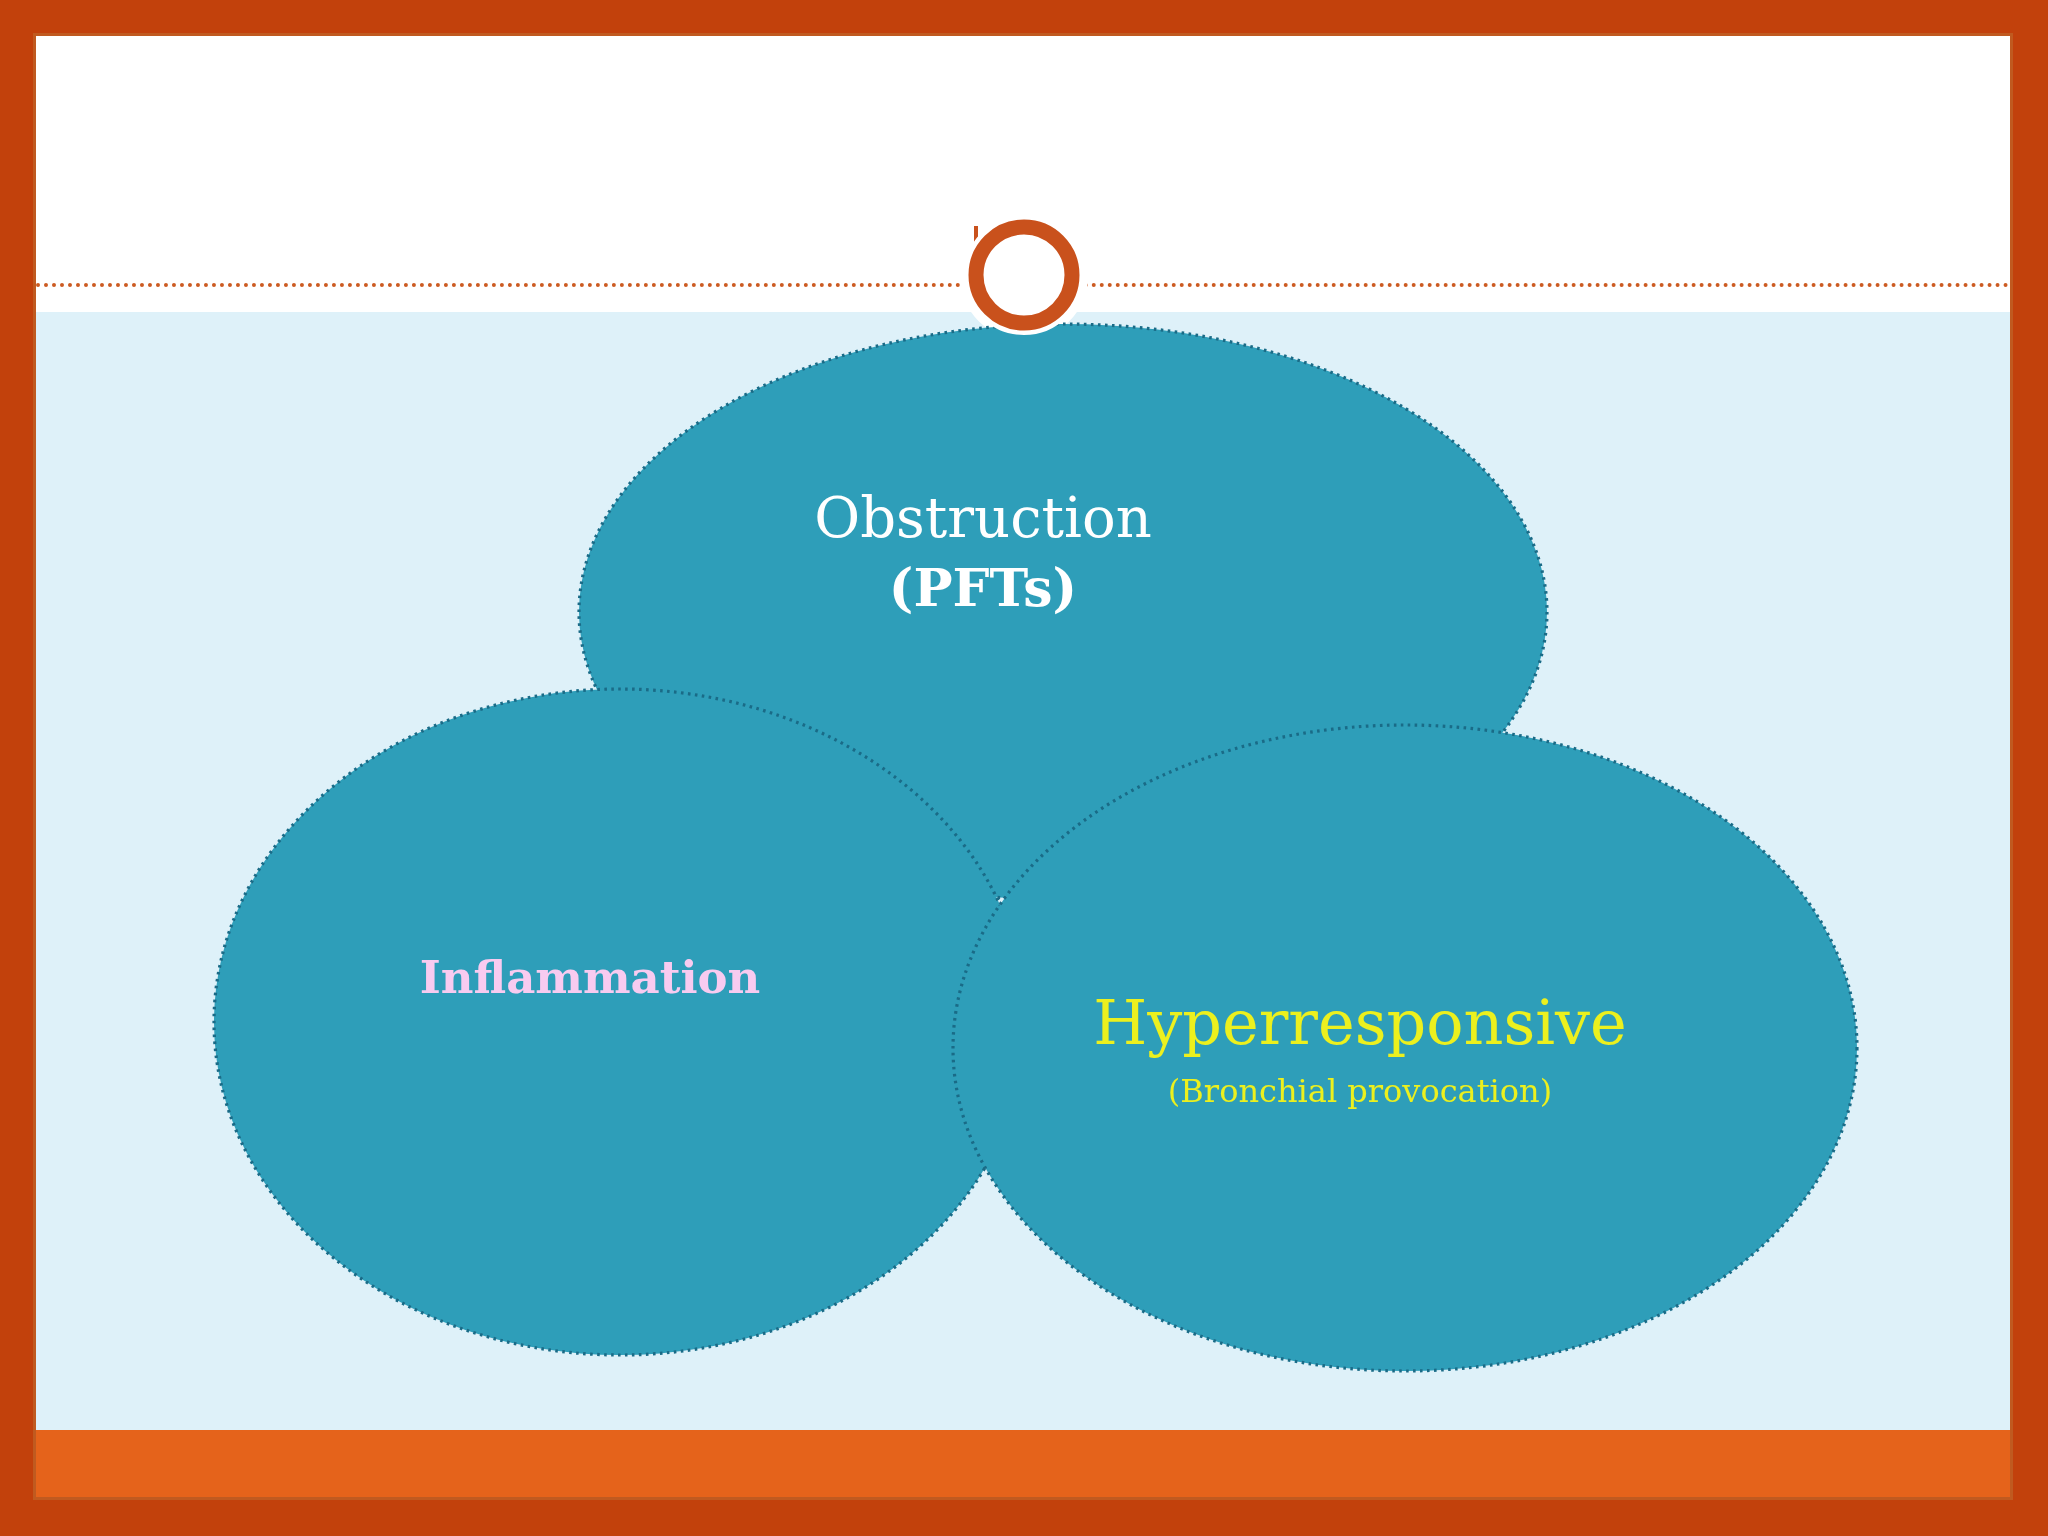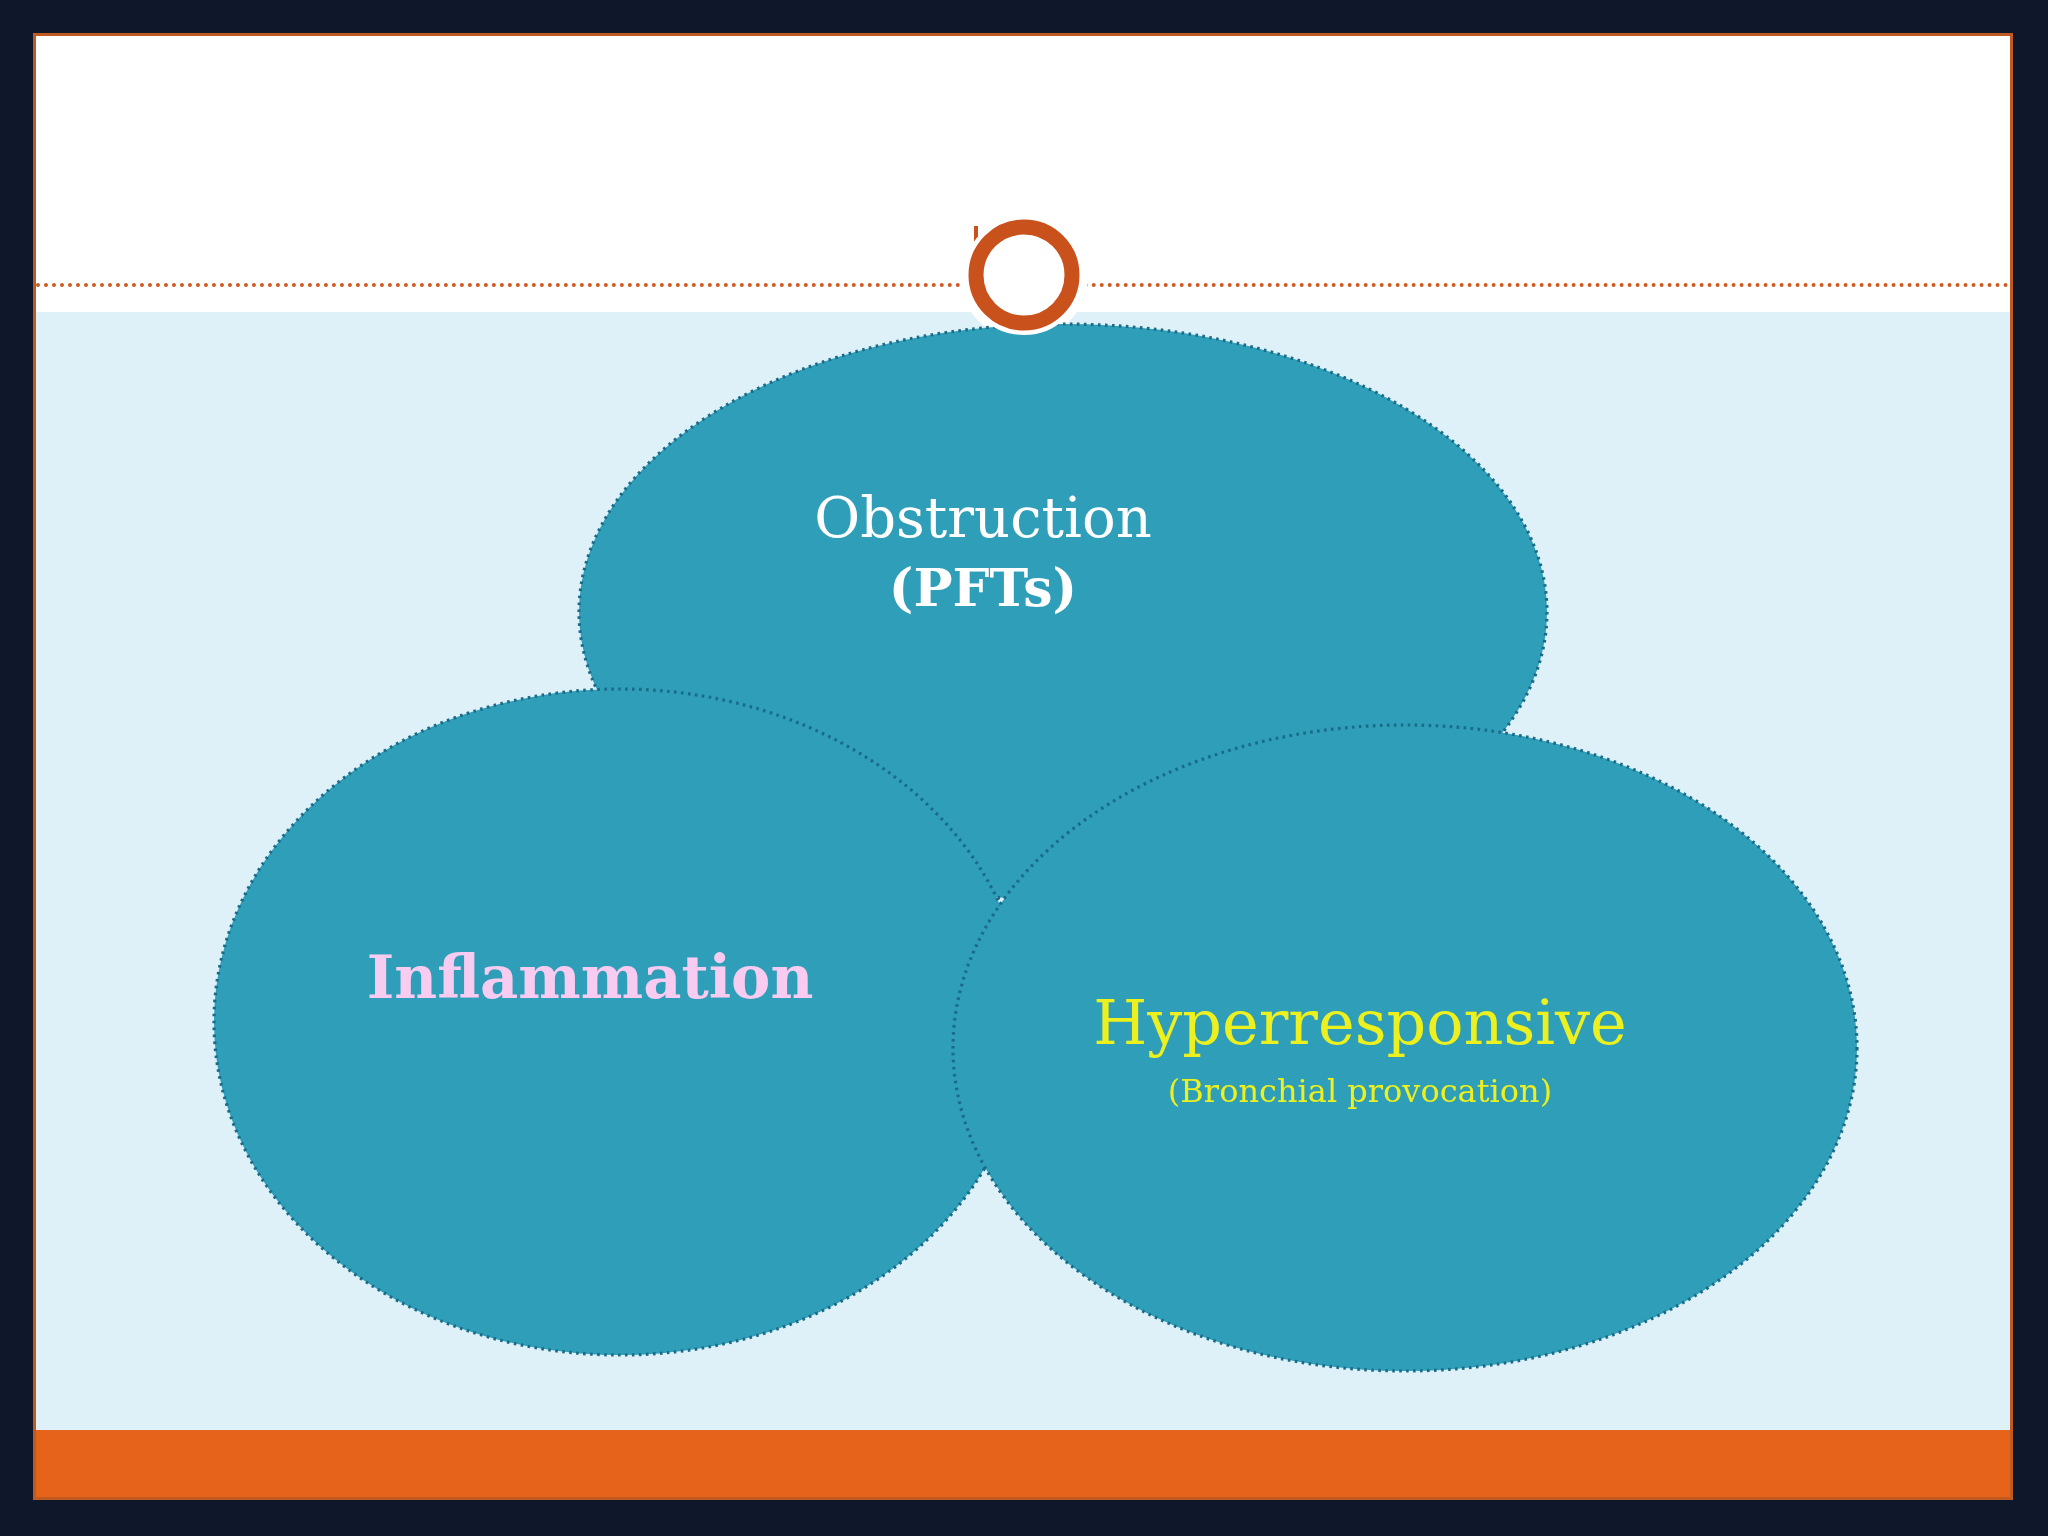--- a/index.html
+++ b/index.html
@@ -1,20 +1,20 @@
 <!DOCTYPE html>
 <html><head>
 <meta charset="utf-8">
 <style>
   html, body { margin: 0; padding: 0; background: #ffffff; }
   .page {
     position: relative;
     width: 2048px;
     height: 1536px;
-    background: #0f172a;
+    background: #c2410c;
     overflow: hidden;
     font-family: "DejaVu Serif", "Liberation Serif", serif;
   }
   .slide-frame {
     position: absolute;
     left: 33px; top: 33px;
     width: 1980px; height: 1467px;
     box-sizing: border-box;
     border: 3px solid #C05A20;
     background: #ffffff;
@@ -44,21 +44,21 @@
   }
   .label {
     position: absolute;
     text-align: center;
     pointer-events: none;
   }
   .label-top { left: 533px; top: 479px; width: 900px; color: #FFFFFF; }
   .label-top .big   { font-size: 56px; line-height: 78px; }
   .label-top .small { font-size: 52px; line-height: 62px; font-weight: bold; }
   .label-infl { left: 240px; top: 938px; width: 700px; color: #F8CBF0; }
-  .label-infl .big { font-size: 59px; line-height: 80px; font-weight: bold; }
+  .label-infl .big { font-size: 45px; line-height: 80px; font-weight: bold; }
   .label-hyper { left: 1010px; top: 985px; width: 700px; color: #ECF01E; }
   .label-hyper .big   { font-size: 62px; line-height: 76px; }
   .label-hyper .small { font-size: 32px; line-height: 60px; }
 </style>
 </head>
 <body>
 
 <div class="page">
 
   <div class="slide-frame"></div>

